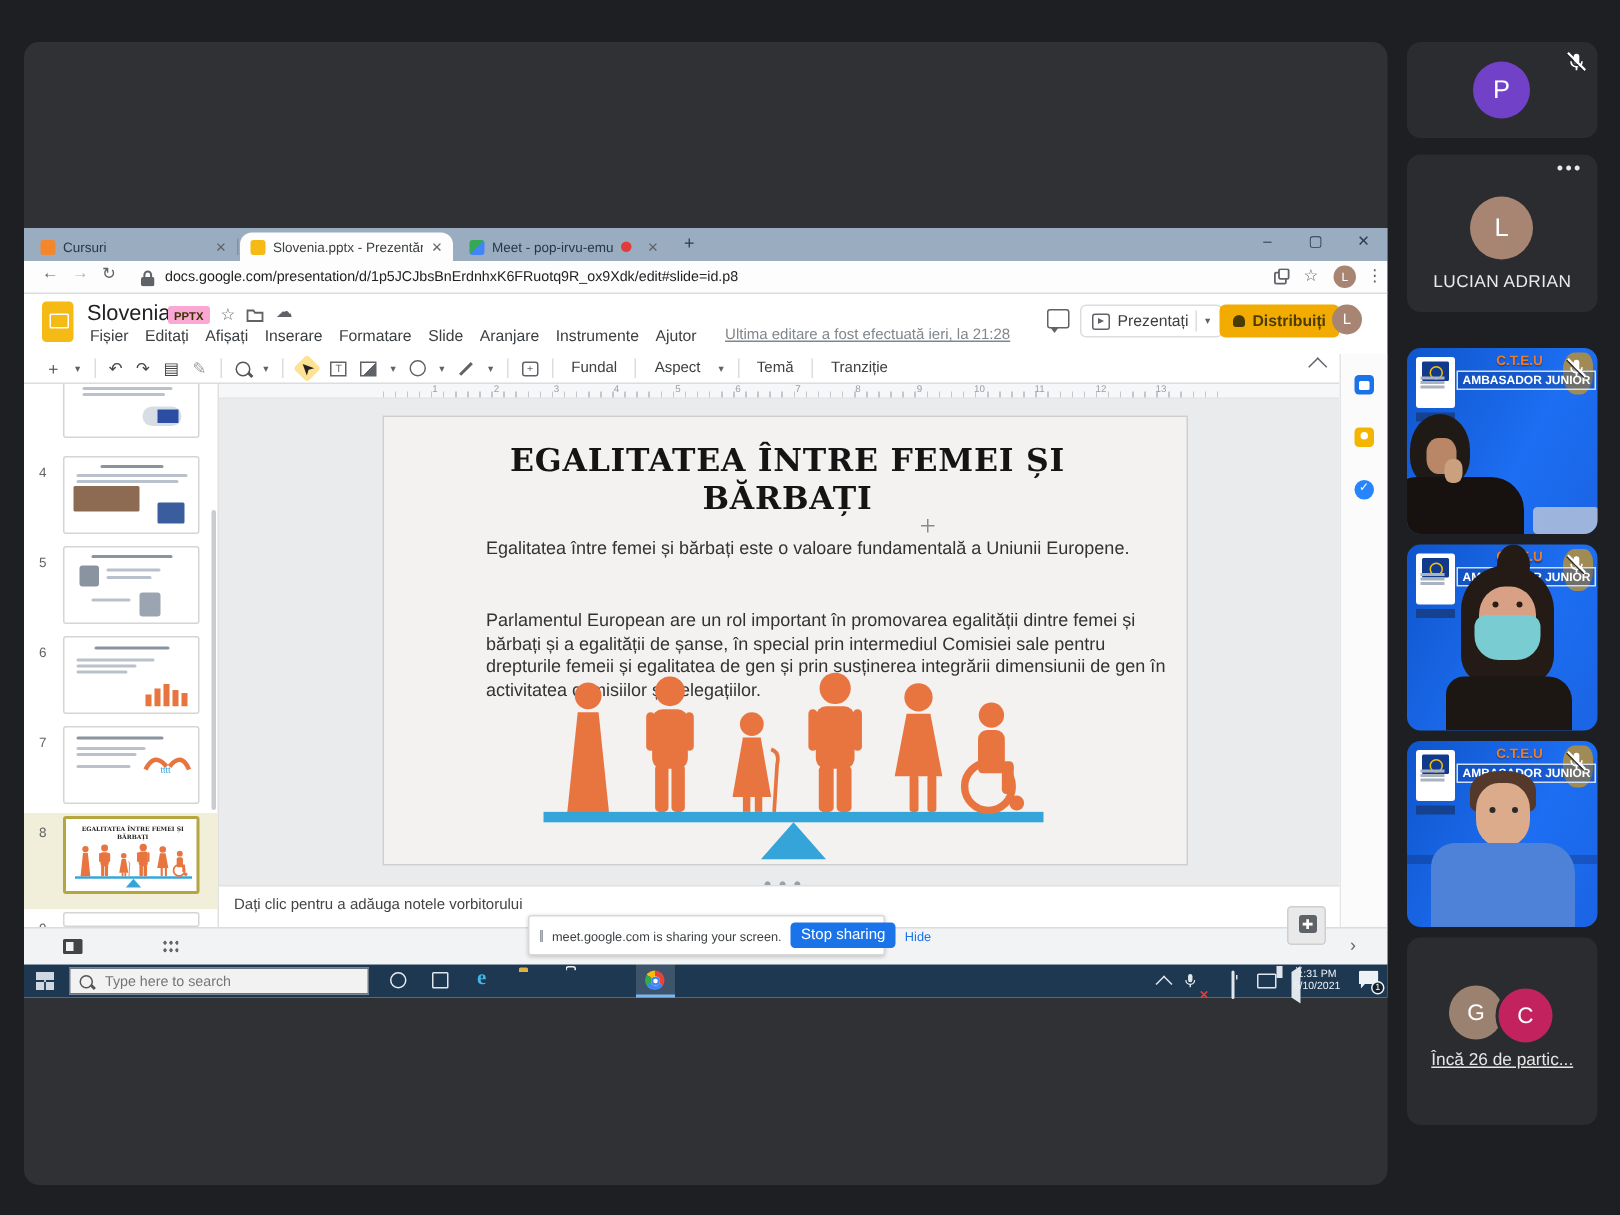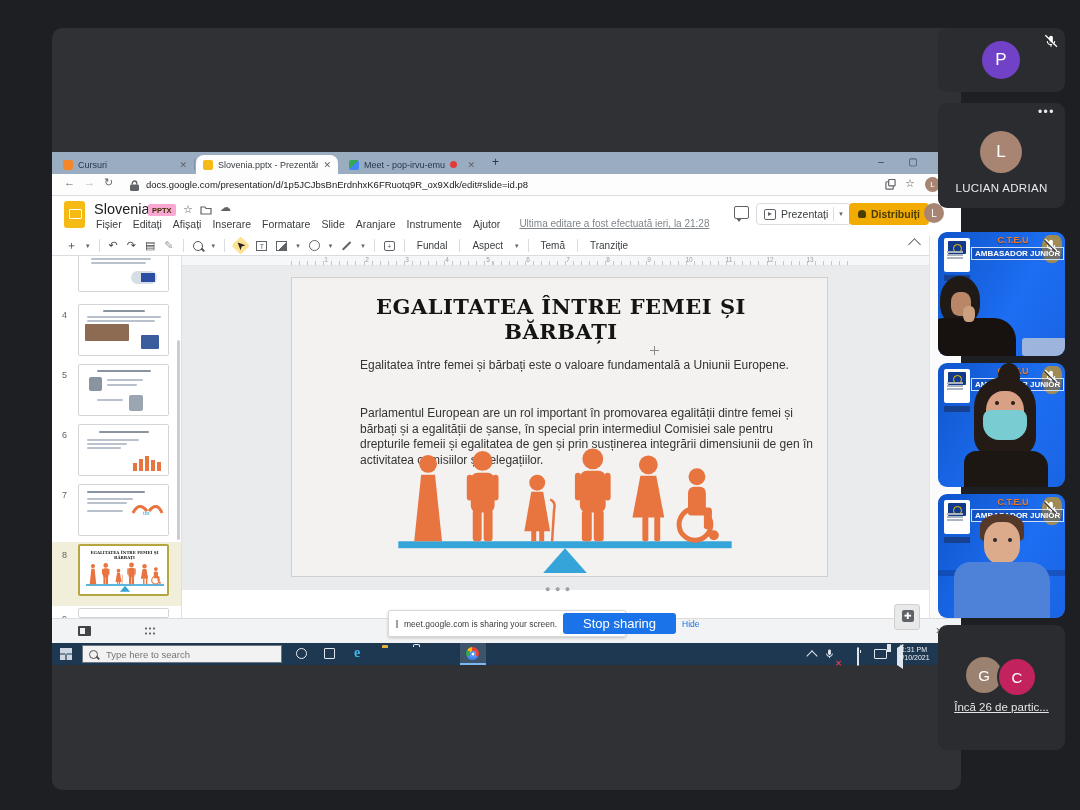--- a/index.html
+++ b/index.html
@@ -1,20 +1,20 @@
 <!DOCTYPE html>
 <html><head>
 <meta charset="utf-8">
 <style>
   html,body{margin:0;padding:0;background:#1d1f22;}
   .stage{position:relative;width:1080px;height:810px;background:#1d1f22;overflow:hidden;
          font-family:"Liberation Sans",sans-serif;-webkit-font-smoothing:antialiased;}
   .abs{position:absolute;}
   
-  .share-tile{position:absolute;left:16px;top:28px;width:909px;height:762px;background:#2f3134;border-radius:10px;overflow:hidden;margin-left:36px;}
+  .share-tile{position:absolute;left:16px;top:28px;width:909px;height:762px;background:#2f3134;border-radius:10px;overflow:hidden;}
   .screen{position:absolute;left:0;top:124px;width:909px;height:513px;background:#fff;}
   
   .tabstrip{position:absolute;left:0;top:0;width:909px;height:22px;background:#9aadc0;}
   .tab{position:absolute;top:3px;height:19px;border-radius:8px 8px 0 0;display:flex;align-items:center;gap:5px;
        padding:0 7px;font-size:9px;color:#24364c;box-sizing:border-box;}
   .tab.active{background:#fdfdfd;color:#3c4043;}
   .tclose{color:#5f6368;font-size:9px;margin-left:auto;}
   .tabsep{position:absolute;top:7px;width:1px;height:11px;background:#7e93a8;}
   .favsq{width:10px;height:10px;border-radius:2px;flex:0 0 auto;}
   .winctl{position:absolute;top:0;width:26px;height:20px;color:#2a3b4f;font-size:10px;text-align:center;line-height:20px;}
@@ -96,21 +96,21 @@
   .notestxt{position:absolute;left:10px;top:7px;font-size:10px;color:#444;}
   .ndots{position:absolute;left:493px;top:388px;color:#9aa0a6;font-size:9px;letter-spacing:1px;}
   .bottombar{position:absolute;left:0;top:422px;width:909px;height:25px;background:#f1f3f4;border-top:1px solid #dcdcdc;box-sizing:border-box;}
   .filmico{position:absolute;left:26px;top:7px;width:13px;height:10px;background:#444;border-radius:1px;}
   .filmico::after{content:"";position:absolute;left:2px;top:2px;width:5px;height:6px;background:#f1f3f4;}
   .gridico{position:absolute;left:92px;top:7px;width:11px;height:10px;
            background:radial-gradient(circle,#666 1px,transparent 1.2px);background-size:4px 5px;}
   .sharebar{position:absolute;left:336px;top:414px;width:238px;height:27px;background:#fff;border:1px solid #d8d8d8;border-radius:2px;
             box-shadow:0 1px 3px rgba(0,0,0,.2);display:flex;align-items:center;gap:6px;padding:0 7px;box-sizing:border-box;z-index:5;}
   .sharemsg{font-size:8.5px;color:#3c4043;white-space:nowrap;}
-  .stopbtn{background:#1a73e8;color:#fff;font-size:13px;border-radius:3px;padding:3px 20px;white-space:nowrap;}
+  .stopbtn{background:#1a73e8;color:#fff;font-size:10px;border-radius:3px;padding:3px 7px;white-space:nowrap;}
   .hidelink{color:#1a73e8;font-size:8.5px;}
   .pausebars{width:5px;height:8px;border-left:1.6px solid #9aa0a6;border-right:1.6px solid #9aa0a6;}
   .addbtn{position:absolute;left:842px;top:408px;width:26px;height:26px;background:#e9e9e9;border:1px solid #cfcfcf;border-radius:3px;box-sizing:border-box;z-index:6;}
   .addbtn::after{content:"✚";position:absolute;left:7px;top:5px;font-size:9px;color:#fff;background:#5f6368;border-radius:2px;padding:1px 2px;}
   .nextarrow{position:absolute;left:884px;top:427px;font-size:12px;color:#5f6368;z-index:6;}
   .collapsecaret{position:absolute;left:858px;top:44px;width:8px;height:8px;border-left:1.6px solid #5f6368;border-top:1.6px solid #5f6368;transform:rotate(45deg);}
   
   .taskbar{position:absolute;left:0;top:491px;width:909px;height:22px;background:#1f3852;}
   .startbtn{position:absolute;left:8px;top:5px;width:12px;height:12px;
             background:linear-gradient(#cfd8e2,#cfd8e2);
@@ -441,20 +441,23 @@
           </div>
         </div>
 
         <div class="sidepanel">
           <span class="spico cal" style="top:14px;"></span>
           <span class="spico keep" style="top:49px;"></span>
           <span class="spico tasks" style="top:84px;"></span>
         </div>
 
         <span class="ndots">● ● ●</span>
+        <div class="notes">
+          <span class="notestxt">Dați clic pentru a adăuga notele vorbitorului</span>
+        </div>
         <div class="bottombar">
           <span class="filmico"></span>
           <span class="gridico"></span>
         </div>
         <div class="sharebar">
           <span class="pausebars"></span>
           <span class="sharemsg">meet.google.com is sharing your screen.</span>
           <span class="stopbtn">Stop sharing</span>
           <span class="hidelink">Hide</span>
         </div>

